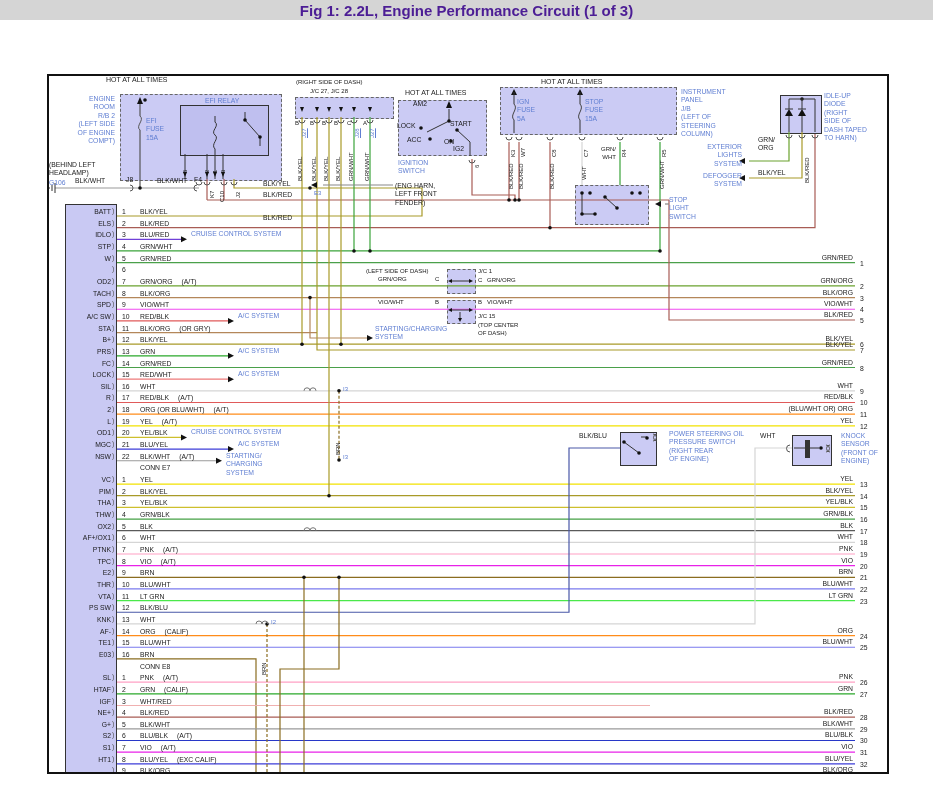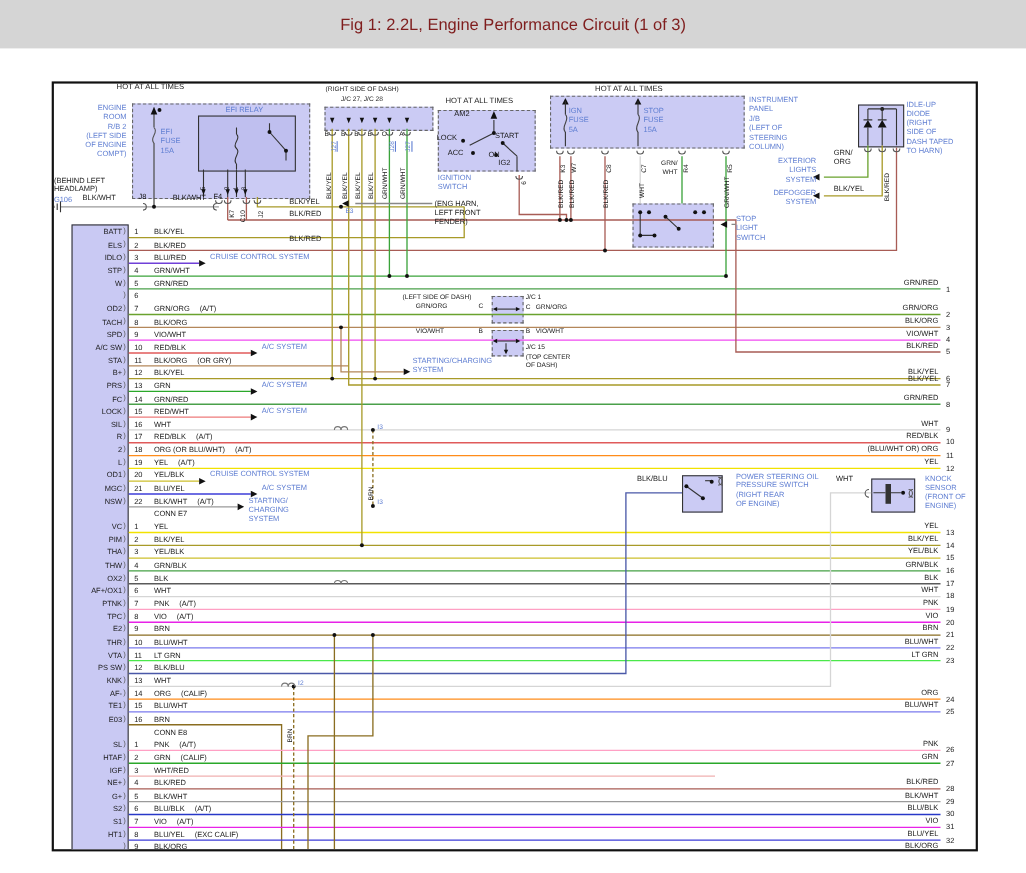--- a/index.html
+++ b/index.html
@@ -1,18 +1,18 @@
 <!DOCTYPE html>
 <html><head>
 <meta charset="utf-8">
 <style>
   html,body{margin:0;padding:0;background:#fff;font-family:"Liberation Sans",sans-serif;}
   #page{position:relative;width:933px;height:794px;background:#fff;overflow:hidden;}
-  #titlebar{position:absolute;left:0;top:0;width:933px;height:44px;background:#d5d5d5;
-    display:flex;align-items:center;justify-content:center;font-size:15px;color:#7f1d1d;}
+  #titlebar{position:absolute;left:0;top:0;width:933px;height:20px;background:#d5d5d5;
+    display:flex;align-items:center;justify-content:center;font-size:15px;color:#4c1d95;font-weight:bold;}
   #dg{position:absolute;left:47px;top:74px;width:838px;height:696px;border:2px solid #111;
     background:#fff;overflow:hidden;}
   .bx{position:absolute;background:#cbcbf4;border:1px dashed #666;z-index:1;}
   .bx.solid{border:1px solid #333;}
   #bx-efi-relay{background:#bfbfef;}
   #bx-conn{background:#c9c9f3;border:1px solid #333;}
   #wires{position:absolute;left:0;top:0;z-index:2;pointer-events:none;}
   .flt,.rl,.rp,.rb,.rc,.xl,.xn,.sys,.hdr{position:absolute;z-index:3;font-size:6.8px;
     line-height:1.25;white-space:pre-line;color:#1a1a1a;}
   .b{color:#5f7ed2;}

